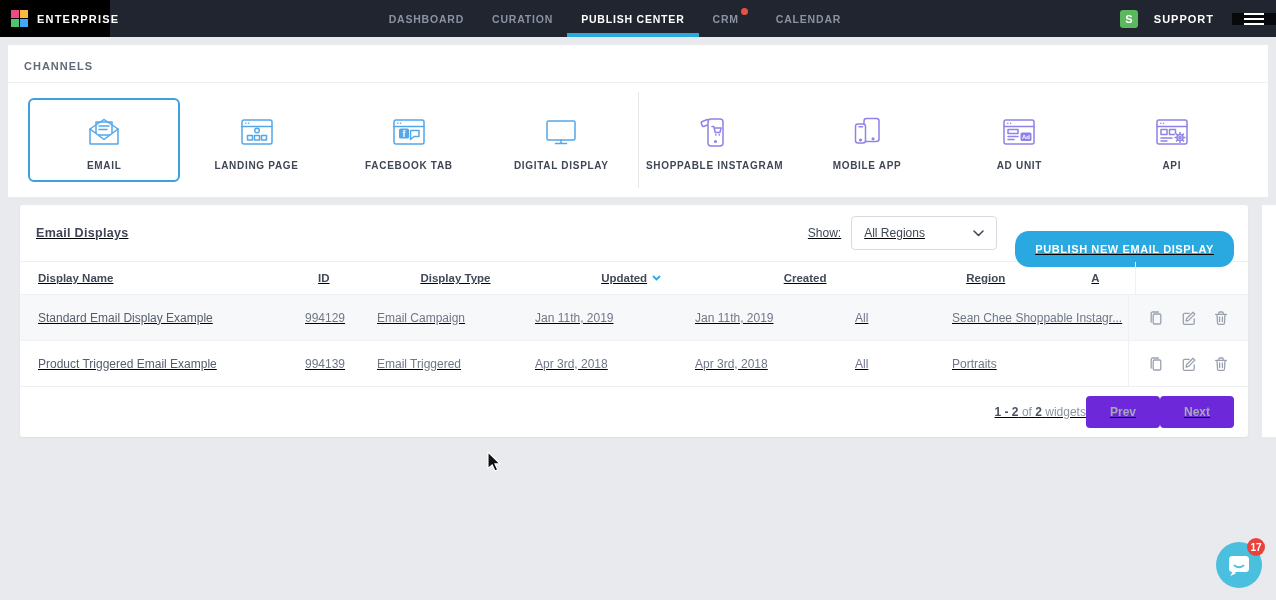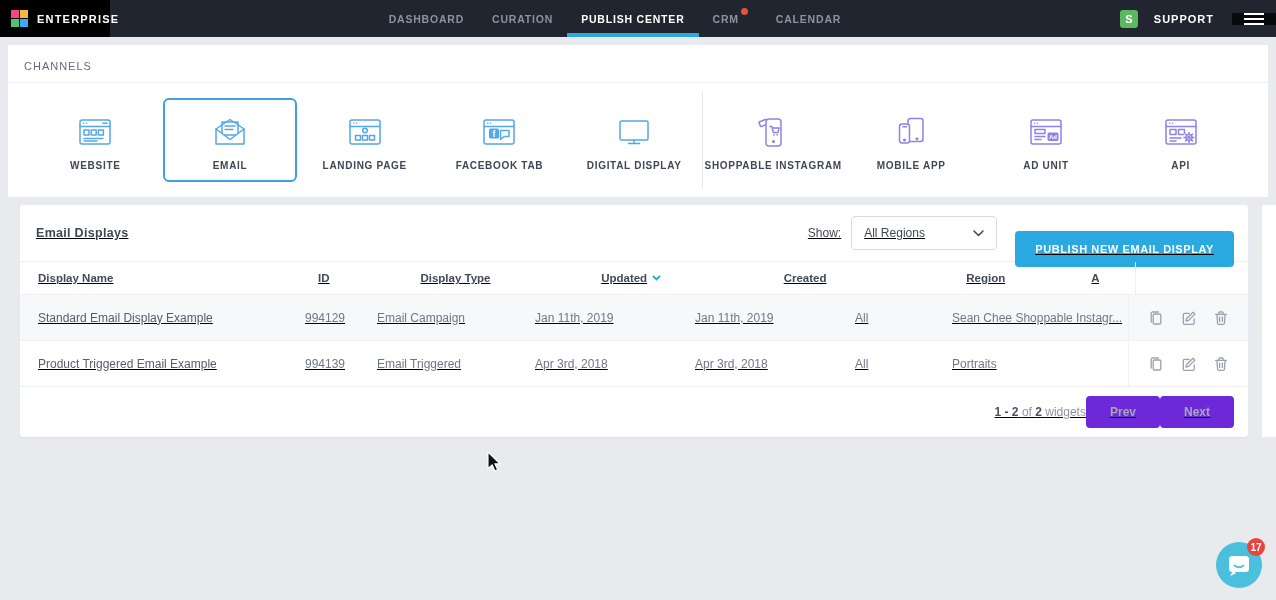--- a/index.html
+++ b/index.html
@@ -19,40 +19,40 @@
   .nav-item.active::after { content:""; position:absolute; left:0; right:0; bottom:0; height:4px; background:#29a9e0; }
   .crm-dot { width:7px; height:7px; border-radius:50%; background:#e8503f; position:relative; top:-7px; margin-left:2px; }
   .nav-right { display:flex; align-items:center; flex:0 0 auto; }
   .avatar { width:18px; height:18px; border-radius:3px; background:#5bb85f; color:#fff; font-size:11px; font-weight:bold; display:grid; place-items:center; cursor:pointer; }
   .support { font-size:11px; font-weight:bold; letter-spacing:1px; margin:0 18px 0 16px; cursor:pointer; }
   .burger-box { width:44px; background:#07090d; display:flex; flex-direction:column; justify-content:center; align-items:center; gap:3px; cursor:pointer; }
   .burger-box i { width:20px; height:2px; background:#fff; display:block; }
 
   
   .channels { margin:8px 8px 0 8px; background:#fff; height:152px; }
-  .channels-head { font-size:11px; font-weight:normal; letter-spacing:1px; color:#606a79; padding:15px 16px 10px 16px; border-bottom:1px solid #eef0f3; }
+  .channels-head { font-size:11px; font-weight:bold; letter-spacing:1px; color:#606a79; padding:15px 16px 10px 16px; border-bottom:1px solid #eef0f3; }
   .channels-row { display:flex; align-items:center; padding:9px 20px 0 20px; }
   .ch-item { flex:1 1 0; height:84px; display:flex; flex-direction:column; align-items:center; justify-content:center; gap:6px; cursor:pointer; border:2px solid transparent; border-radius:6px; }
   .ch-item.selected { border-color:#3f9fe0; }
   .ch-label { font-size:10px; font-weight:bold; letter-spacing:0.7px; color:#3f4754; white-space:nowrap; }
   .ch-divider { width:1px; height:96px; background:#e5e7eb; flex:0 0 auto; }
   .ch-ic { width:44px; height:44px; fill:none; stroke:currentColor; stroke-width:1.5; stroke-linecap:round; stroke-linejoin:round; }
   .ch-blue { color:#54a7e8; }
   .ch-purple { color:#8f82e8; }
   .dotf { fill:currentColor; stroke:none; }
   .ch-ic text { stroke:none; fill:#fff; font-family:"Liberation Sans",sans-serif; font-weight:bold; }
 
   
   .card { margin:8px 28px 0 20px; background:#fff; border-radius:3px; box-shadow:0 1px 2px rgba(20,30,50,0.05);text-decoration:underline; }
   .card-head { height:56px; display:flex; align-items:center; padding:0 14px 0 16px; }
   .card-title { font-size:12.5px; font-weight:bold; letter-spacing:0.3px; color:#3f4754; }
   .head-right { margin-left:auto; display:flex; align-items:center; }
   .show-label { font-size:12px; color:#3f4754; margin-right:10px; }
   .select { width:146px; height:34px; border:1px solid #d7dbe1; border-radius:4px; background:#fff; display:flex; align-items:center; justify-content:space-between; padding:0 12px; font-size:12px; color:#3f4754; cursor:pointer; margin-right:18px; }
-  .btn-primary { height:36px; background:#29a9e0; color:#fff; border:none; border-radius:4px; font-family:"Liberation Sans",sans-serif; font-size:11px; font-weight:bold; letter-spacing:0.6px; padding:0 20px; cursor:pointer;margin-top:32px; }
+  .btn-primary { height:36px; background:#29a9e0; color:#fff; border:none; border-radius:14px; font-family:"Liberation Sans",sans-serif; font-size:11px; font-weight:bold; letter-spacing:0.6px; padding:0 20px; cursor:pointer;margin-top:32px; }
 
   .thead, .trow { display:flex; align-items:center; }
   .thead { height:34px; border-top:1px solid #eef0f3; border-bottom:1px solid #eef0f3;gap:36px; }
   .trow { height:46px; border-bottom:1px solid #eef0f3; }
   .trow.alt { background:#f7f8fa; }
   .c { padding-right:8px; }
   .c-name   { width:285px; padding-left:18px; }
   .c-id     { width:72px; }
   .c-type   { width:158px; }
   .c-upd    { width:160px; display:flex; align-items:center; gap:5px; }
@@ -118,35 +118,20 @@
         <i></i>
         <i></i>
       </div>
   </div>
 </div>
 
 <div class="channels">
   <div class="channels-head">CHANNELS</div>
   <div class="channels-row">
 
-    <div class="ch-item ch-blue">
-      <svg class="ch-ic" viewBox="0 0 44 44">
-        <rect x="7" y="10" width="30" height="24" rx="2"></rect>
-          <line x1="7" y1="16.5" x2="37" y2="16.5"></line>
-        <circle class="dotf" cx="10.8" cy="13.2" r="0.8"></circle>
-          <circle class="dotf" cx="13.6" cy="13.2" r="0.8"></circle>
-          <line x1="30" y1="13.2" x2="34" y2="13.2"></line>
-        <rect x="11" y="20" width="5" height="5"></rect>
-          <rect x="18.2" y="20" width="5" height="5"></rect>
-          <rect x="25.4" y="20" width="5" height="5"></rect>
-        <line x1="11" y1="28.5" x2="30" y2="28.5"></line>
-          <line x1="11" y1="31" x2="24" y2="31"></line>
-      </svg>
-      <span class="ch-label">WEBSITE</span>
-    </div>
 
     <div class="ch-item ch-blue selected">
       <svg class="ch-ic" viewBox="0 0 44 44">
         <rect x="14" y="12" width="16" height="13"></rect>
           <line x1="17" y1="16" x2="27" y2="16"></line>
           <line x1="17" y1="19.5" x2="25" y2="19.5"></line>
         <path d="M8 19 L22 9.5 L36 19"></path>
         <path d="M8 19 L8 34 L36 34 L36 19 L22 29.5 Z" fill="#fff"></path>
       </svg>
       <span class="ch-label">EMAIL</span>

